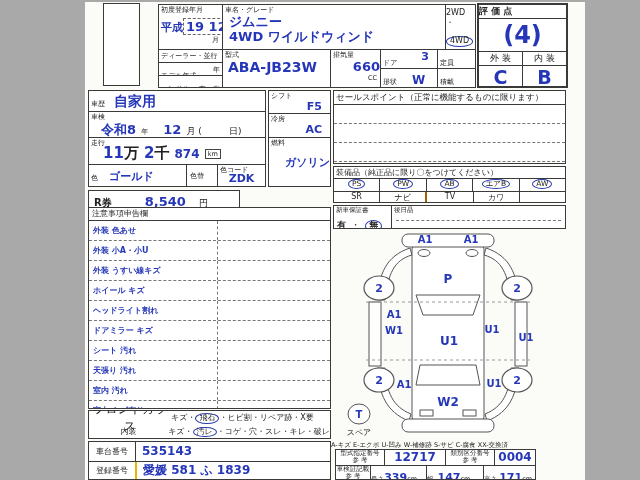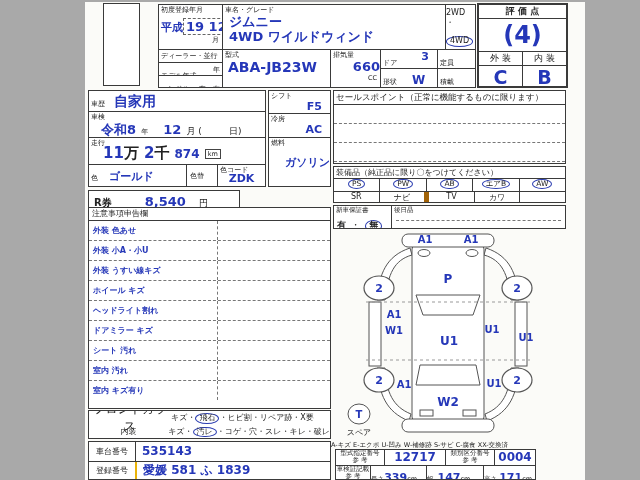--- a/index.html
+++ b/index.html
@@ -83,21 +83,21 @@
   <div class="box" style="left:380px;top:68px;width:58px;height:20px">
     <span class="lbl" style="display:inline">形状</span>
     <span class="bl" style="font-size:12px;padding-left:10px">W</span>
   </div>
   <div class="box" style="left:437px;top:68px;width:39px;height:20px">
     <span class="lbl" style="display:inline">積載</span>
     
   </div>
 
   <div class="box" style="left:477px;top:3px;width:91px;height:85px;border-width:2px">
-    <div style="font-size:9px;font-weight:bold;text-align:center;border-bottom:1px solid #3a3a3a;line-height:13px">評 価 点</div>
+    <div style="font-size:9px;font-weight:bold;text-align:left;border-bottom:1px solid #3a3a3a;line-height:13px">評 価 点</div>
     <div class="bl c" style="font-size:24px;line-height:32px">(4)</div>
     <div class="row" style="border-top:1px solid #3a3a3a;height:13px">
       <div class="c" style="flex:1;font-size:9px;border-right:1px solid #3a3a3a">外 装</div>
       <div class="c" style="flex:1;font-size:9px">内 装</div>
     </div>
     <div class="row" style="border-top:1px solid #3a3a3a;height:22px">
       <div class="bl c" style="flex:1;font-size:19px;border-right:1px solid #3a3a3a;line-height:22px">C</div>
       <div class="bl c" style="flex:1;font-size:19px;line-height:22px">B</div>
     </div>
   </div>
@@ -171,21 +171,21 @@
     <div class="row" style="height:12px;border-top:1px solid #3a3a3a">
       <div class="c" style="flex:1;font-size:8px"><span class="circ" style="font-size:7.5px">PS</span></div>
       <div class="c" style="flex:1;font-size:8px;border-left:1px solid #3a3a3a"><span class="circ" style="font-size:7.5px">PW</span></div>
       <div class="c" style="flex:1;font-size:8px;border-left:1px solid #3a3a3a"><span class="circ" style="font-size:7.5px">AB</span></div>
       <div class="c" style="flex:1;font-size:8px;border-left:1px solid #3a3a3a"><span class="circ" style="font-size:7.5px">エアB</span></div>
       <div class="c" style="flex:1;font-size:8px;border-left:1px solid #3a3a3a"><span class="circ" style="font-size:7.5px">AW</span></div>
     </div>
     <div class="row" style="height:12px;border-top:1px solid #3a3a3a">
       <div class="c" style="flex:1;font-size:8px">SR</div>
       <div class="c" style="flex:1;font-size:8px;border-left:1px solid #3a3a3a">ナビ</div>
-      <div class="c" style="flex:1;font-size:8px;border-left:5px solid #a16207">TV</div>
+      <div class="c" style="flex:1;font-size:8px;border-left:2px solid #a16207">TV</div>
       <div class="c" style="flex:1;font-size:8px;border-left:1px solid #3a3a3a">カワ</div>
       <div class="c" style="flex:1;font-size:8px;border-left:1px solid #3a3a3a"></div>
     </div>
   </div>
 
   <div class="box" style="left:333px;top:205px;width:233px;height:24px">
     <div class="row" style="height:100%">
       <div style="width:57px;border-right:1px solid #3a3a3a">
         <span class="lbl tiny">新車保証書</span>
         <div style="padding-left:3px;margin-top:-1px">
@@ -222,20 +222,24 @@
     <div class="note-item">
         <div class="note-l bl">ヘッドライト割れ</div>
         <div class="note-r"></div>
       </div>
     <div class="note-item">
         <div class="note-l bl">ドアミラー キズ</div>
         <div class="note-r"></div>
       </div>
     <div class="note-item">
         <div class="note-l bl">シート 汚れ</div>
+        <div class="note-r"></div>
+      </div>
+    <div class="note-item">
+        <div class="note-l bl">天張り 汚れ</div>
         <div class="note-r"></div>
       </div>
     <div class="note-item">
         <div class="note-l bl">室内 汚れ</div>
         <div class="note-r"></div>
       </div>
     <div class="note-item" style="border-bottom:none">
         <div class="note-l bl">室内 キズ有り</div>
         <div class="note-r"></div>
       </div>

